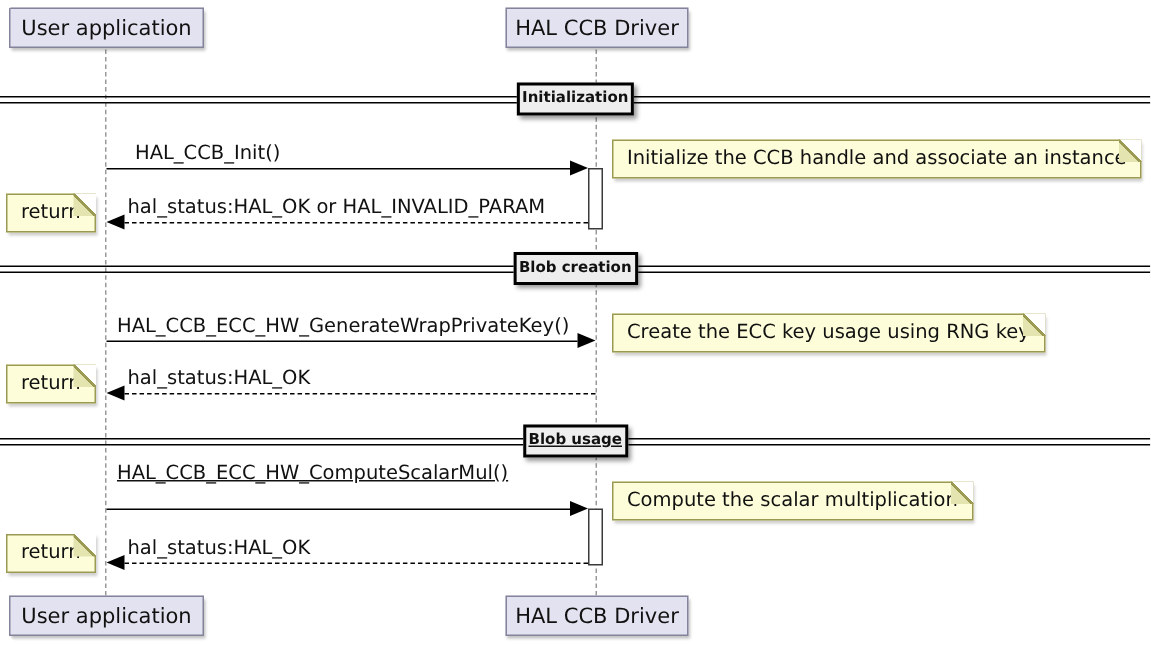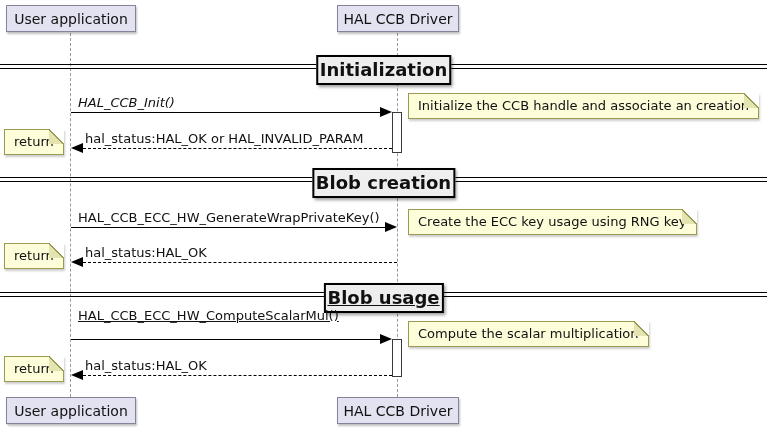--- a/index.html
+++ b/index.html
@@ -51,21 +51,21 @@
     z-index: 1;
   }
   .divider-label {
     position: absolute;
     left: 50%;
     transform: translateX(-50%);
     background: var(--divider-fill, #EEEEEE);
     border: 2px solid var(--divider-border, #000000);
     box-shadow: 2px 2px 3px rgba(0,0,0,0.4);
     font-weight: bold;
-    font-size: 18px;
+    font-size: 10px;
     line-height: 1;
     padding: 4px 2px;
     white-space: nowrap;
     z-index: 2;
   }
 
   
   .msg-label {
     position: absolute;
     font-size: 13px;
@@ -142,25 +142,25 @@
 
   <div class="participant" style="left:6px; top:5px; width:130px;">User application</div>
   <div class="participant" style="left:337px; top:5px; width:122px;">HAL CCB Driver</div>
 
   <div class="participant" style="left:6px; top:397px; width:130px;">User application</div>
   <div class="participant" style="left:337px; top:397px; width:122px;">HAL CCB Driver</div>
 
   <div class="divider-lines" style="top:64px;"></div>
   <div class="divider-label" style="top:55px;">Initialization</div>
 
-  <div class="msg-label" style="left:78px; top:95px;font-style:italic;">HAL_CCB_Init()</div>
+  <div class="msg-label" style="left:90px; top:95px;">HAL_CCB_Init()</div>
   <div class="msg-line" style="left:71px; top:112px; width:310px;"></div>
   <div class="arrow-r" style="left:380px; top:107px;"></div>
   <div class="activation" style="left:392px; top:112px; height:41px;"></div>
-  <div class="note" style="left:408px; top:93px;">Initialize the CCB handle and associate an creation</div>
+  <div class="note" style="left:408px; top:93px;">Initialize the CCB handle and associate an instance</div>
 
   <div class="msg-label" style="left:85px; top:131px;">hal_status:HAL_OK or HAL_INVALID_PARAM</div>
   <div class="msg-line dashed" style="left:83px; top:148px; width:309px;"></div>
   <div class="arrow-l" style="left:71px; top:143px;"></div>
   <div class="note" style="left:4px; top:129px;">return</div>
 
   <div class="divider-lines" style="top:177px;"></div>
   <div class="divider-label" style="top:168px;">Blob creation</div>
 
   <div class="msg-label" style="left:78px; top:210px;">HAL_CCB_ECC_HW_GenerateWrapPrivateKey()</div>

